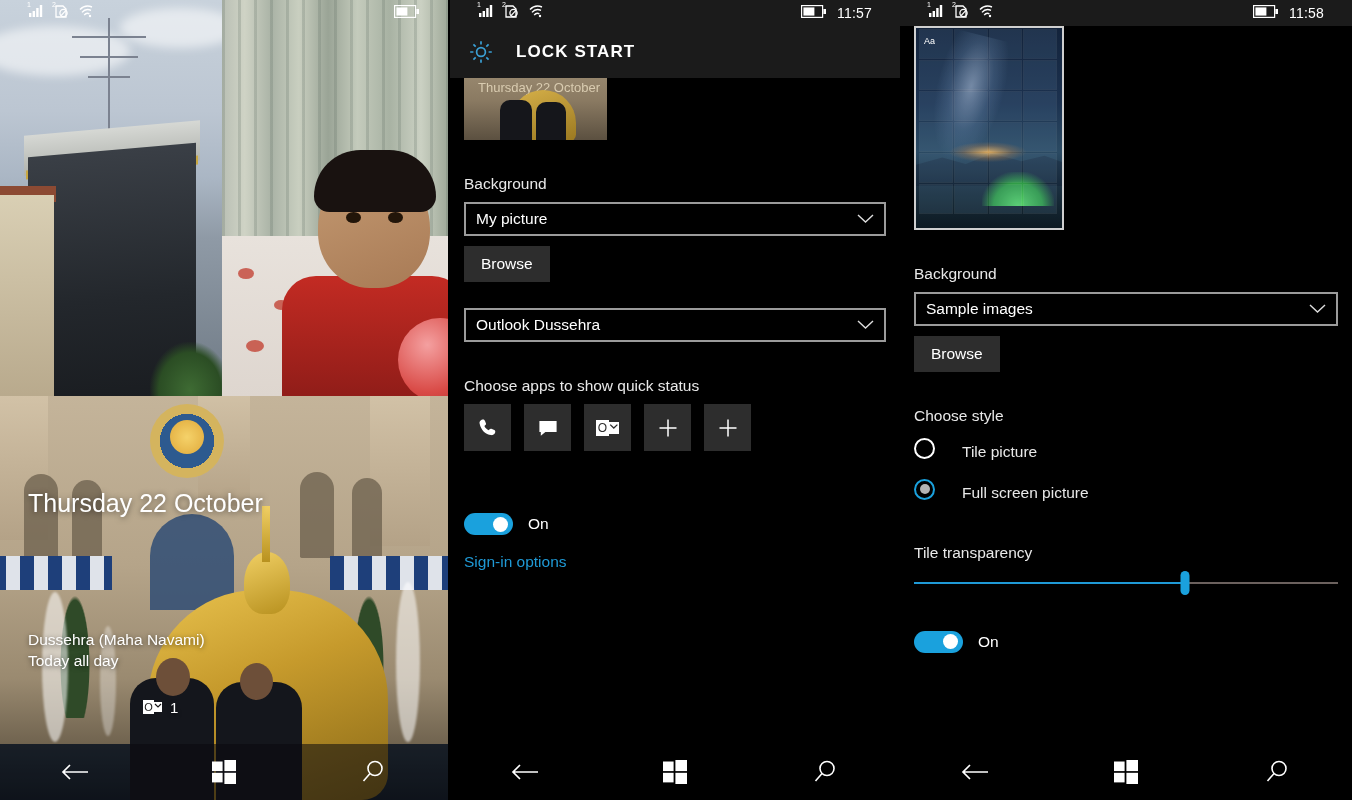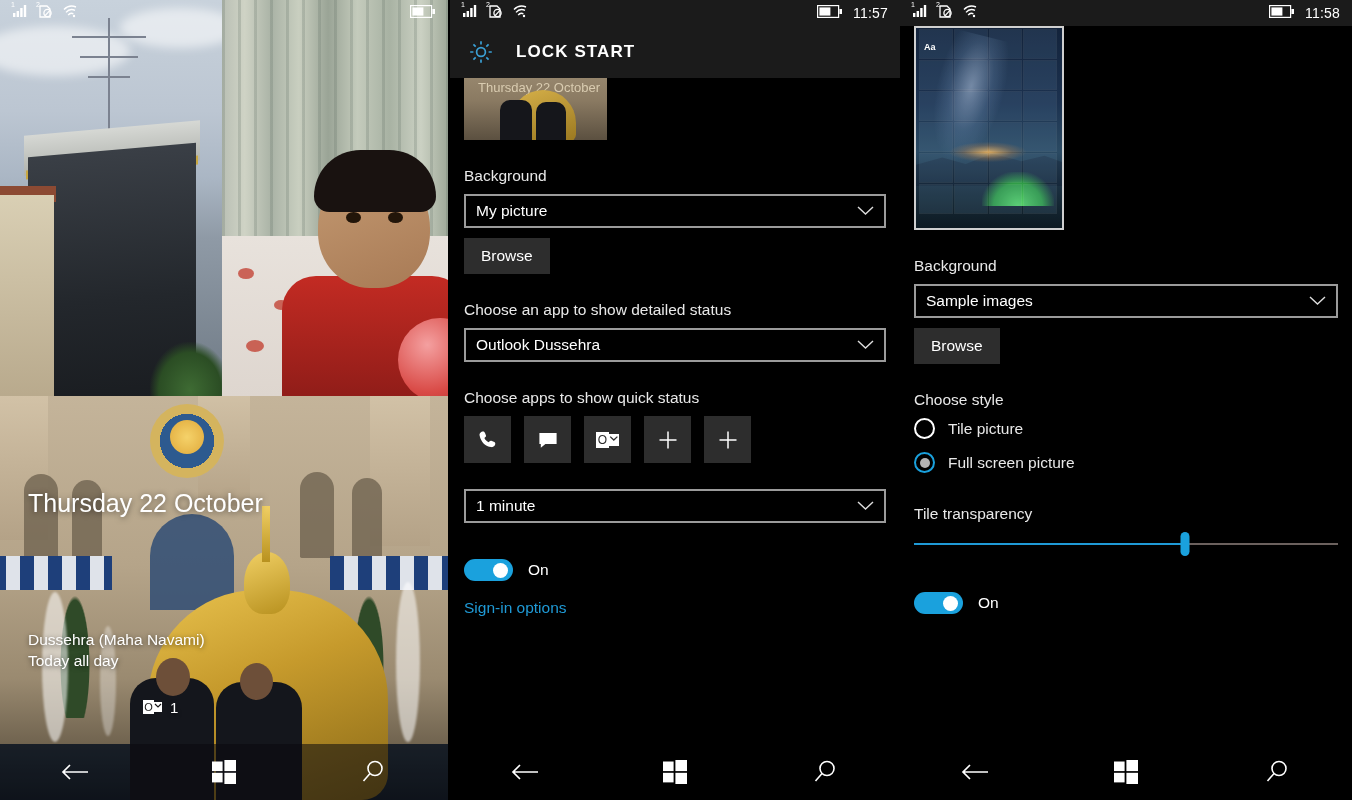--- a/index.html
+++ b/index.html
@@ -12,21 +12,21 @@
   .screens { display: flex; width: 1352px; height: 800px; }
   .panel { position: relative; height: 800px; overflow: hidden; background: #000; }
   .panel-left   { width: 448px; }
   .panel-div    { width: 2px; background: #000; height: 800px; }
   .panel-mid    { width: 450px; background: #000; }
   .panel-right  { width: 452px; background: #000; }
 
   
   .statusbar {
     position: relative; height: 26px; width: 100%;
-    display: flex; align-items: center; padding: 0 12px;
+    display: flex; align-items: center; padding: 0 28px;
     z-index: 6;
   }
   .statusbar.dark { background: #1b1b1b; }
   .sb-left { display: flex; align-items: flex-start; gap: 9px; }
   .sb-right { margin-left: auto; display: flex; align-items: center; gap: 10px; }
   .sb-time { color: #fff; font-size: 14px; letter-spacing: .2px; }
   .sig { position: relative; display: block; }
   .sig .sup {
     position: absolute; top: -3px; left: -1px;
     font-size: 7px; color: #fff; line-height: 1;
@@ -36,21 +36,21 @@
     height: 52px; display: flex; align-items: center;
     padding-left: 17px; gap: 21px; background: #1b1b1b;
   }
   .hdr-title {
     color: #fff; font-size: 17px; font-weight: bold;
     letter-spacing: 1.1px;
   }
   
   .body { position: relative; background: #000; height: 722px; overflow: hidden; }
   .content { padding: 0 14px; }
-  .lbl { color: #e8e8e8; font-size: 15.5px; line-height: 1.3; }
+  .lbl { color: #e8e8e8; font-size: 15.5px; line-height: 1.3; margin-top: 8px; }
   .sec-label { margin-bottom: 8px; }
   .combo {
     height: 34px; border: 2px solid #9b9b9b; background: #000;
     display: flex; align-items: center; padding: 0 10px;
     color: #fff; font-size: 15.5px;
   }
   .combo .chev { margin-left: auto; }
   .btn {
     background: #2d2d2d; color: #fff; border: none;
     font-size: 15.5px; font-family: inherit;
@@ -72,21 +72,21 @@
     background: #1aa1dd; position: relative; cursor: pointer;
   }
   .toggle .knob {
     position: absolute; width: 15px; height: 15px; border-radius: 50%;
     background: #fff; top: 3.5px; right: 5px;
   }
   .tog-text { color: #fff; font-size: 15.5px; }
   .link { color: #1f9ad6; font-size: 15.5px; cursor: pointer; }
 
   
-  .radrow { display: flex; align-items: center; gap: 13px; margin-bottom: 13px; cursor: pointer; }
+  .radrow { display: flex; align-items: center; gap: 27px; margin-bottom: 13px; cursor: pointer; }
   .radio {
     width: 21px; height: 21px; border-radius: 50%;
     border: 2px solid #fff; background: transparent;
     display: flex; align-items: center; justify-content: center; flex: none;
   }
   .radio.sel { border-color: #1aa1dd; }
   .radio.sel::after {
     content: ''; width: 10px; height: 10px; border-radius: 50%;
     background: #b4b4b4;
   }
@@ -220,21 +220,21 @@
   .ps-mtn { position: absolute; left: 0; right: 0; bottom: 42px; height: 46px;
     background: linear-gradient(180deg,#27415a 0%,#16283a 100%);
     clip-path: polygon(0 54%,18% 38%,34% 52%,52% 30%,72% 46%,88% 34%,100% 48%,100% 100%,0 100%); }
   .ps-glow { position: absolute; left: 34px; bottom: 66px; width: 76px; height: 20px;
     background: radial-gradient(ellipse,#d6a45a 0%,rgba(180,120,60,.35) 45%,transparent 72%); }
   .ps-tent { position: absolute; left: 66px; bottom: 22px; width: 72px; height: 34px;
     background: radial-gradient(ellipse at 50% 100%, #57d66a 0%, #2f9c46 48%, transparent 74%); }
   .ps-grid { position: absolute; left: 4px; top: 2px; width: 136px; height: 170px;
     display: grid; grid-template-columns: repeat(4, 1fr); grid-auto-rows: 28px; gap: 3px; }
   .ps-cell { background: rgba(120,160,200,.14); outline: 1px solid rgba(210,225,240,.1); }
-  .ps-aa { position: absolute; left: 8px; top: 14px; color: #fff; font-size: 9px; z-index: 3; font-weight: bold; }
+  .ps-aa { position: absolute; left: 8px; top: 8px; color: #fff; font-size: 9px; z-index: 3; }
 </style>
 </head>
 <body>
 
 <div class="screens">
 
   <div class="panel panel-left">
     <div class="lock">
 
       <div class="photo-top">
@@ -448,21 +448,20 @@
           <span class="chev">
             <svg width="17" height="10" viewBox="0 0 17 10">
                 <path d="M1 1l7.5 7L16 1" fill="none" stroke="#ddd" stroke-width="1.4"></path>
               </svg>
           </span>
         </div>
         <div class="gap-sm"></div>
         <button class="btn">Browse</button>
 
         <div class="gap-lg"></div>
-        <div class="lbl sec-label">Choose an app to show detailed status</div>
         <div class="combo">
           <span>Outlook Dussehra</span>
           <span class="chev">
             <svg width="17" height="10" viewBox="0 0 17 10">
                 <path d="M1 1l7.5 7L16 1" fill="none" stroke="#ddd" stroke-width="1.4"></path>
               </svg>
           </span>
         </div>
 
         <div class="gap-lg"></div>
@@ -492,28 +491,20 @@
               </svg>
           </div>
           <div class="tile">
             <svg width="20" height="20" viewBox="0 0 20 20">
                 <path d="M10 1.5v17M1.5 10h17" stroke="#fff" stroke-width="1.5"></path>
               </svg>
           </div>
         </div>
 
         <div class="gap-lg"></div>
-        <div class="combo">
-          <span>1 minute</span>
-          <span class="chev">
-            <svg width="17" height="10" viewBox="0 0 17 10">
-                <path d="M1 1l7.5 7L16 1" fill="none" stroke="#ddd" stroke-width="1.4"></path>
-              </svg>
-          </span>
-        </div>
 
         <div class="gap-lg"></div>
         <div class="gap-sm"></div>
         <div class="togrow">
           <div class="toggle">
             <div class="knob"></div>
           </div>
           <span class="tog-text">On</span>
         </div>
 

